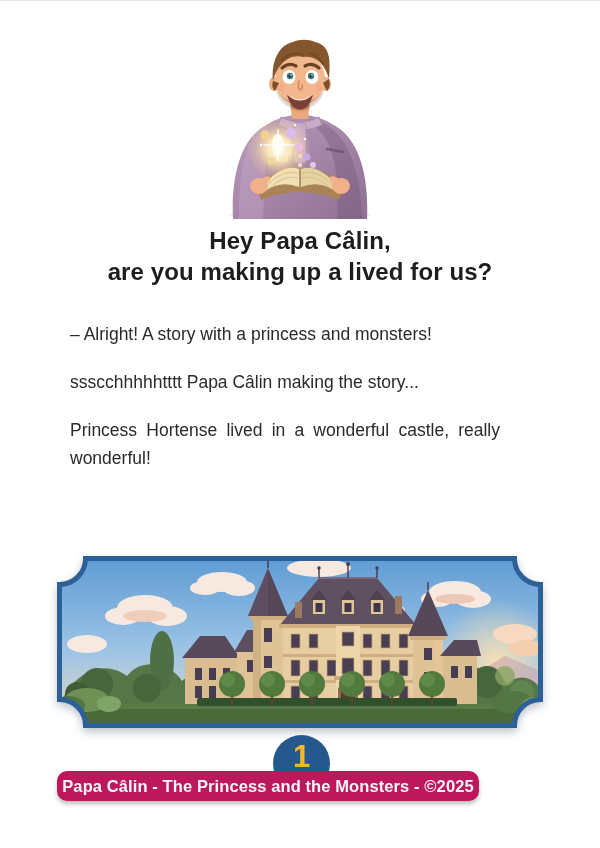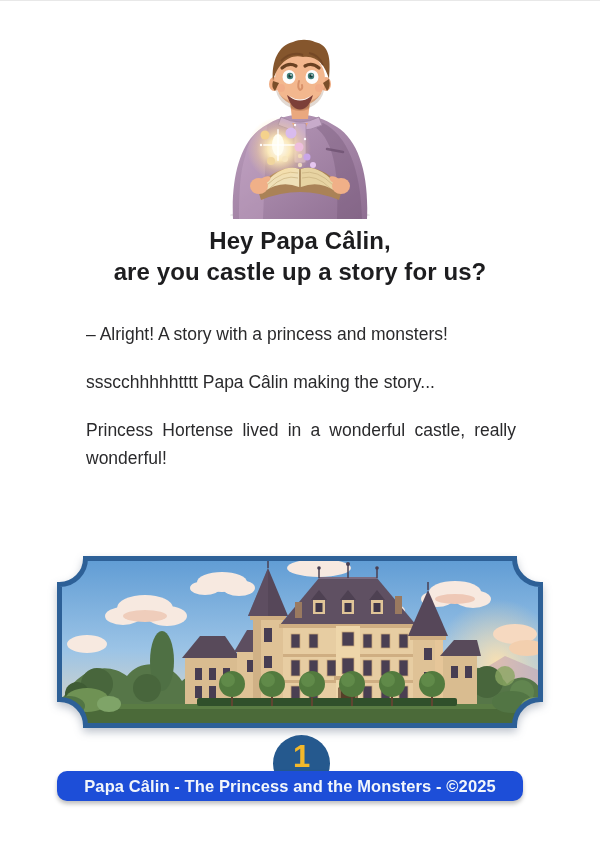--- a/index.html
+++ b/index.html
@@ -14,41 +14,41 @@
   .storyteller{
     position:absolute;left:215px;top:36px;width:170px;height:182px;
   }
   .heading{
     position:absolute;left:0;top:224px;width:600px;
     text-align:center;color:#1d1d1f;
     font-size:24px;line-height:31px;font-weight:700;
     letter-spacing:0.1px;
   }
   .story{
-    position:absolute;left:86px;top:319px;width:430px;
+    position:absolute;left:70px;top:319px;width:430px;
     color:#2a2a2c;font-size:17.5px;line-height:28px;font-weight:500;
   }
   .story p{margin:0 0 20px 0;padding:0;}
   .story p.justify{text-align:justify;}
   .castle-frame{
     position:absolute;left:57px;top:555px;width:486px;height:172px;
     filter:drop-shadow(0 4px 4px rgba(40,60,90,0.30));
   }
   .page-badge{
     position:absolute;left:273px;top:734px;width:57px;height:57px;
     border-radius:50%;background:#25598e;z-index:1;
     text-align:center;
   }
   .page-badge span{
     display:block;line-height:44px;
     color:#f3b82a;font-size:31px;font-weight:800;
   }
   .footer-bar{
-    position:absolute;left:57px;top:770px;width:466px;height:30px;
-    background:#1d4ed8;border-radius:10px;z-index:2;
+    position:absolute;left:57px;top:770px;width:422px;height:30px;
+    background:#be185d;border-radius:10px;z-index:2;
     box-shadow:0 3px 4px rgba(0,0,0,0.25);
     text-align:center;
   }
   .footer-bar span{
     display:block;line-height:30px;color:#f2f6fb;
     font-size:16.5px;font-weight:600;letter-spacing:0.1px;
   }
 </style>
 </head>
 <body>
@@ -132,21 +132,21 @@
     <circle cx="98" cy="128" r="3" fill="#e6c6f0"></circle>
     <circle cx="56" cy="124" r="4" fill="#f0d59e"></circle>
     <circle cx="70" cy="122" r="3" fill="#f7e6c0"></circle>
     <circle cx="46" cy="108" r="1.2" fill="#ffffff"></circle>
     <circle cx="80" cy="88" r="1.2" fill="#ffffff"></circle>
     <circle cx="90" cy="102" r="1.2" fill="#ffffff"></circle>
   </svg>
 
   <div class="heading">
     <div>Hey Papa Câlin,</div>
-    <div>are you castle up a story for us?</div>
+    <div>are you making up a lived for us?</div>
   </div>
 
   <div class="story">
     <p>– Alright! A story with a princess and monsters!</p>
     <p>ssscchhhhhtttt Papa Câlin making the story...</p>
     <p class="justify">Princess Hortense lived in a wonderful castle, really wonderful!</p>
   </div>
 
   <svg class="castle-frame" viewBox="0 0 486 172" aria-hidden="true">
     <defs>

